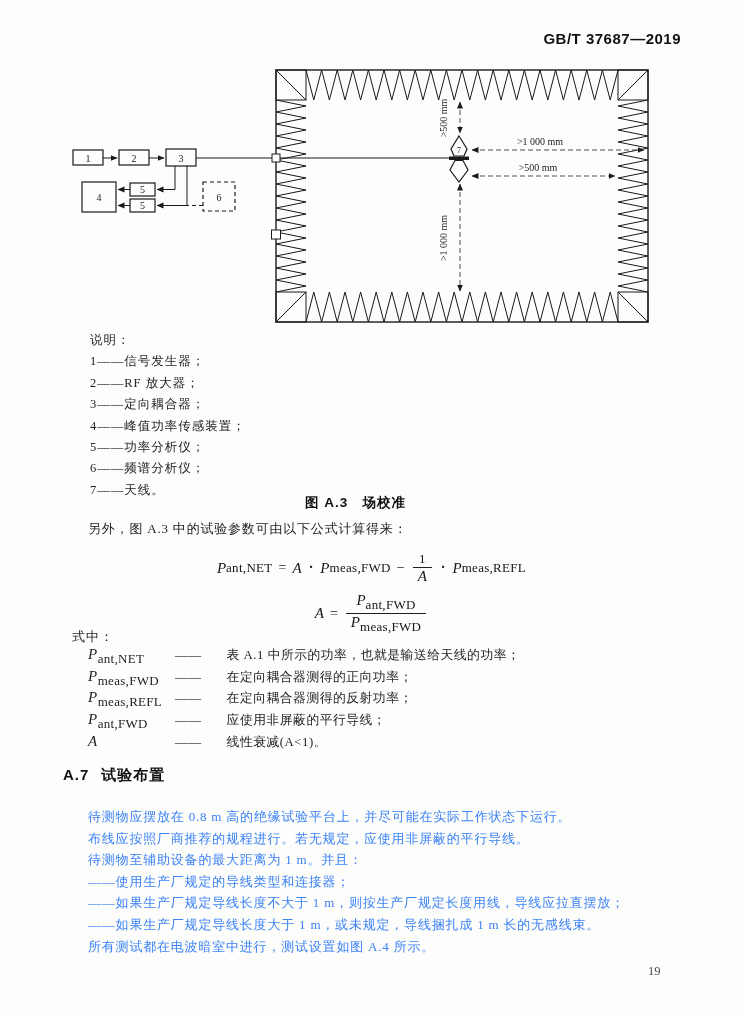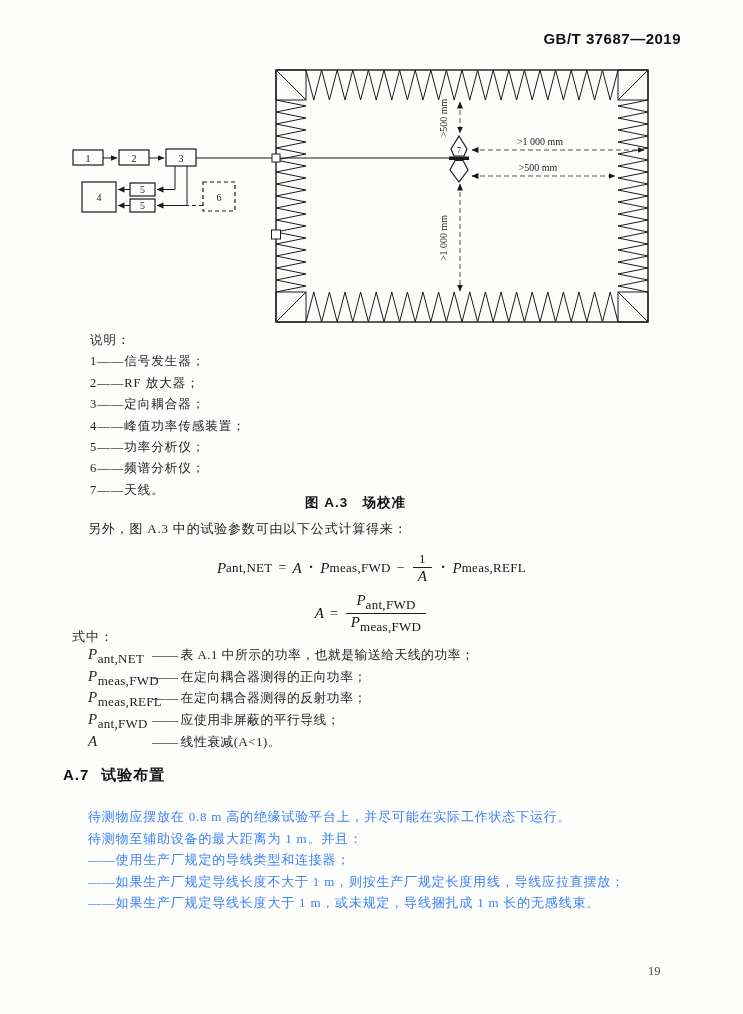--- a/index.html
+++ b/index.html
@@ -34,21 +34,21 @@
   .sym{font-style:italic;font-family:"Liberation Serif",serif;font-size:15px;}
   .sub{font-style:normal;font-size:13px;vertical-align:-4px;letter-spacing:.3px;}
   .op{margin:0 6px;}
   .dot{margin:0 7px;font-weight:bold;}
   .frac{display:inline-flex;flex-direction:column;align-items:center;margin:0 2px;line-height:1.05;font-size:13px;}
   .frac .num{padding:0 5px 1px 5px;}
   .frac .den{border-top:1px solid #1e1e1e;padding:1px 5px 0 5px;}
   
   .where-label{top:628px;left:72px;font-size:13px;letter-spacing:1px;}
   .defs{top:646px;left:88px;font-size:12.8px;letter-spacing:.5px;}
-  .def-row{display:flex;align-items:baseline;height:21.7px;white-space:nowrap;}
+  .def-row{display:flex;align-items:baseline;height:21.7px;white-space:nowrap;gap:23px;}
   .def-sym{width:64px;flex:0 0 64px;}
   .def-dash{margin-right:2px;}
   
   .section-heading{
     top:766px;left:63px;font-family:"Liberation Sans","DejaVu Sans",sans-serif;
     font-weight:bold;font-size:15px;letter-spacing:1px;color:#111;
   }
   .section-heading .gap{display:inline-block;width:12px;}
   
   .body-text{top:806px;left:88px;font-size:13px;line-height:21.6px;letter-spacing:.8px;color:#3b82f6;}
@@ -219,19 +219,21 @@
     <span>线性衰减(A&lt;1)。</span>
   </div>
 </div>
 
 <div class="abs section-heading">
   <span>A.7</span><span class="gap"></span><span>试验布置</span>
 </div>
 
 <div class="abs body-text">
   <div>待测物应摆放在 0.8 m 高的绝缘试验平台上，并尽可能在实际工作状态下运行。</div>
+  <div>布线应按照厂商推荐的规程进行。若无规定，应使用非屏蔽的平行导线。</div>
   <div>待测物至辅助设备的最大距离为 1 m。并且：</div>
   <div>——使用生产厂规定的导线类型和连接器；</div>
   <div>——如果生产厂规定导线长度不大于 1 m，则按生产厂规定长度用线，导线应拉直摆放；</div>
   <div>——如果生产厂规定导线长度大于 1 m，或未规定，导线捆扎成 1 m 长的无感线束。</div>
+  <div>所有测试都在电波暗室中进行，测试设置如图 A.4 所示。</div>
 </div>
 
 <div class="abs page-number">19</div>
 
 </body></html>

